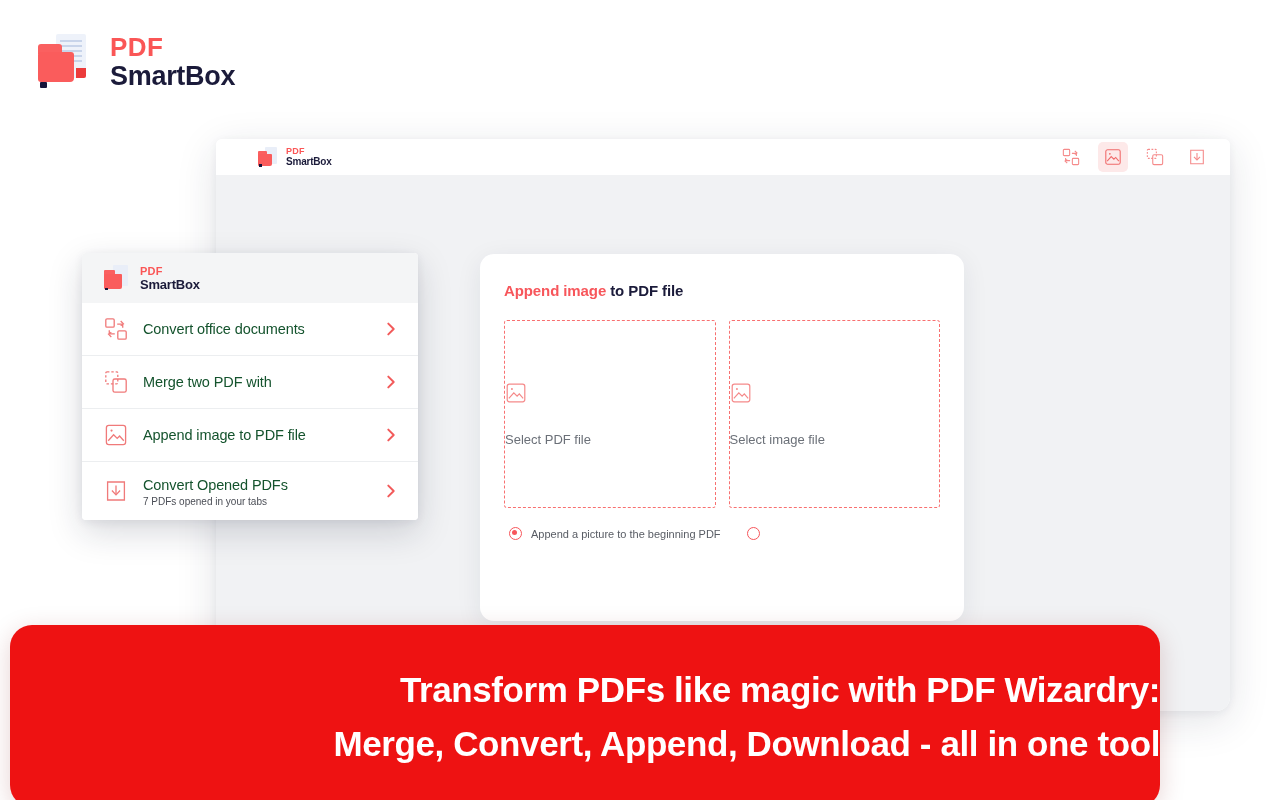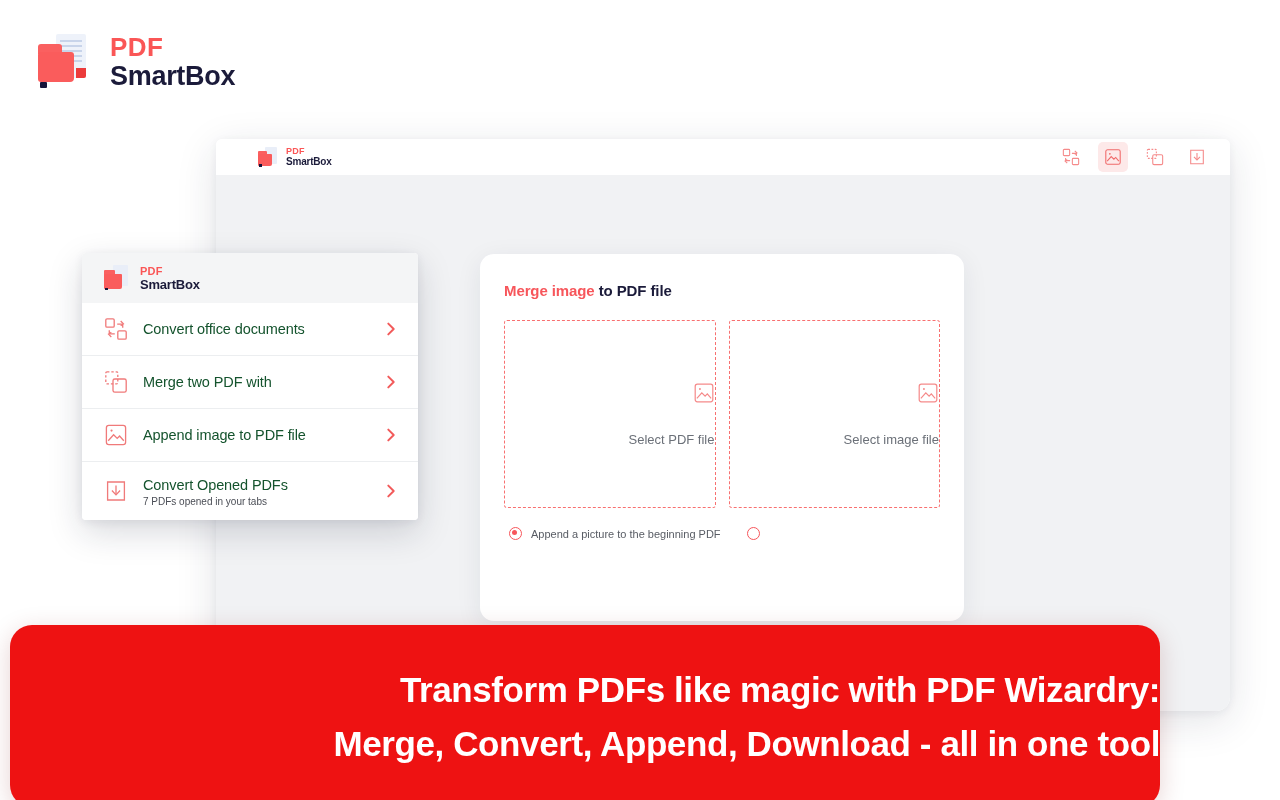--- a/index.html
+++ b/index.html
@@ -186,21 +186,21 @@
     gap: 13px;
     margin-top: 21px;
   }
   .dropzone {
     flex: 1;
     height: 188px;
     border: 1.6px dashed #f87070;
     border-radius: 3px;
     display: flex;
     flex-direction: column;
-    align-items: flex-end;
+    align-items: flex-start;
     justify-content: center;
     gap: 28px;
     cursor: pointer;
     background: #fff;
   }
   .dz-label {
     font-size: 13px;
     color: #6b7078;
   }
 
@@ -381,21 +381,21 @@
               <path d="M6.6 9.8 L10 13.3 L13.4 9.8"></path>
           </svg>
         </div>
       </div>
     </div>
 
     <div class="app-body">
 
       <div class="card">
         <div class="card-title">
-          <span class="accent">Merge image</span><span> to PDF file</span>
+          <span class="accent">Append image</span><span> to PDF file</span>
         </div>
 
         <div class="dropzones">
           <div class="dropzone">
             <svg width="22" height="22" viewBox="0 0 20 20" fill="none" stroke="#f58a8a" stroke-width="1.1">
               <rect x="2" y="2" width="16" height="16" rx="2"></rect>
               <circle cx="6.3" cy="6.3" r="0.9" fill="#f58a8a" stroke="none"></circle>
               <path d="M3.5 14.8 L8 9.8 L11 12.8 L13 10.8 L16.5 14.8"></path>
             </svg>
             <div class="dz-label">Select PDF file</div>

